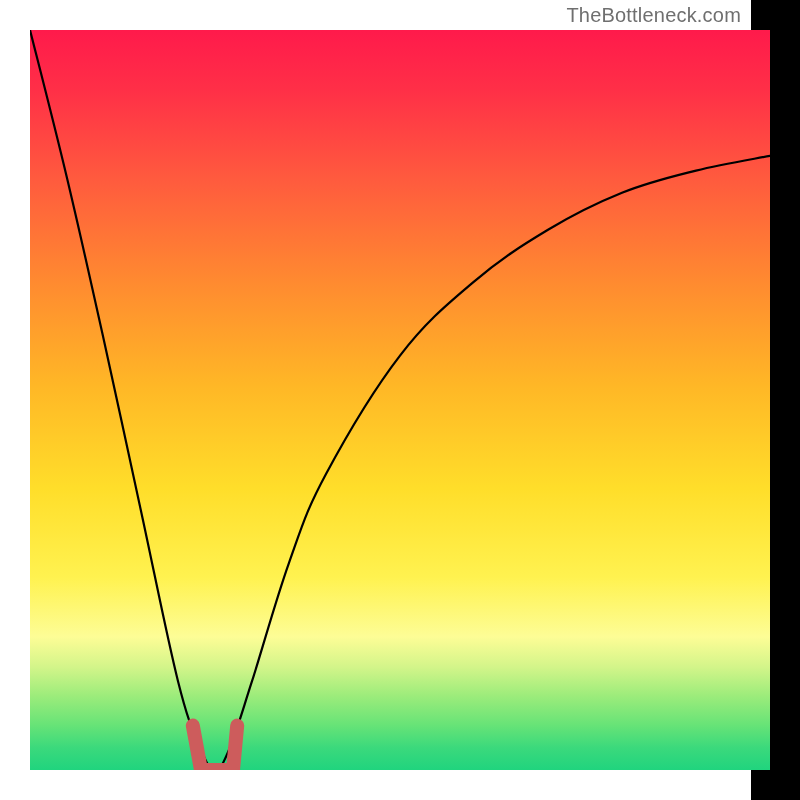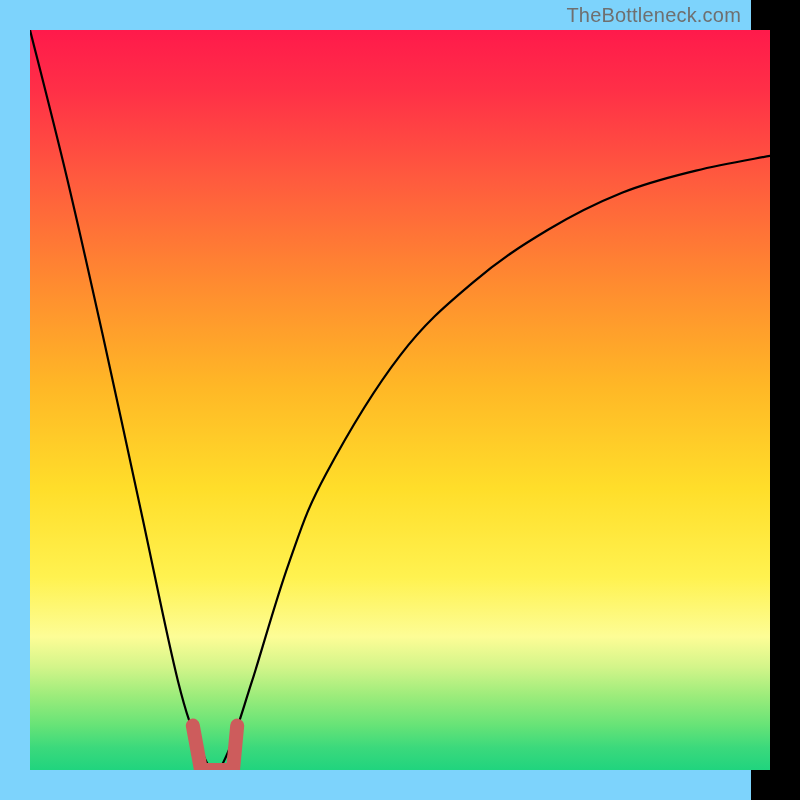--- a/index.html
+++ b/index.html
@@ -8,21 +8,21 @@
     width: 800px;
     height: 800px;
     overflow: hidden;
     background: #000;
     font-family: Arial, Helvetica, sans-serif;
   }
   .frame {
     position: absolute;
     top: 0; left: 0;
     width: 751px; height: 800px;
-    background: #7dd3fc;
+    background: #ffffff;
   }
   .plot {
     position: absolute;
     top: 30px;
     left: 30px;
     width: 740px;
     height: 740px;
     overflow: hidden;
   }
   .gradient {

